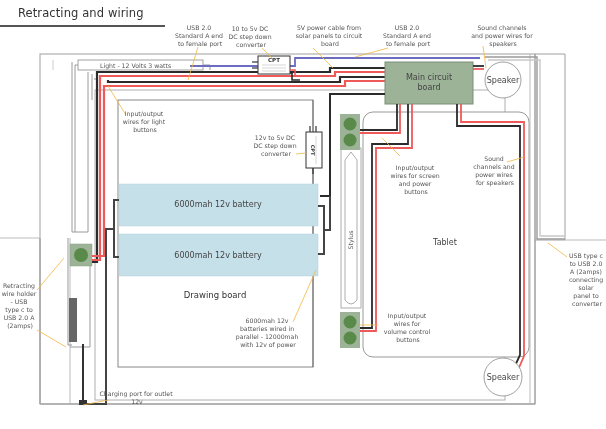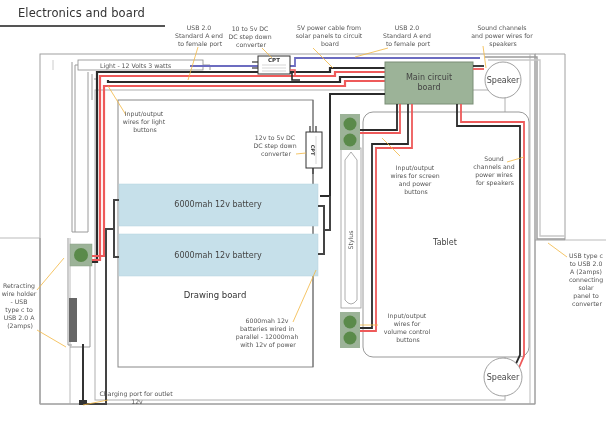--- a/index.html
+++ b/index.html
@@ -9,21 +9,21 @@
            letter-spacing: 0.1px; }
   #title-rule { position: absolute; left: 0; top: 25px; width: 165px; height: 2px; background: #555; }
   svg { position: absolute; left: 0; top: 0; }
   .lbl { font-family: "DejaVu Sans", sans-serif; font-size: 6.2px; fill: #555; }
   .lbl-md { font-family: "DejaVu Sans", sans-serif; font-size: 8px; fill: #444; }
   .lbl-lg { font-family: "DejaVu Sans", sans-serif; font-size: 8.5px; fill: #333; }
 </style>
 </head>
 <body>
 
-<div id="title">Electronics and board</div>
+<div id="title">Retracting and wiring</div>
 <div id="title-rule"></div>
 
 <svg width="606" height="429" viewBox="0 0 606 429">
 
   <g fill="none" stroke="#a0a0a0" stroke-width="1">
     <rect x="40" y="54" width="495" height="350"></rect>
     <line x1="535" y1="54" x2="535" y2="404"></line>
     <polyline points="535,54 565,54 565,240 535,240"></polyline>
     <line x1="0" y1="238" x2="40" y2="238" stroke="#bbb"></line>
     <line x1="565" y1="240" x2="606" y2="240" stroke="#bbb"></line>

